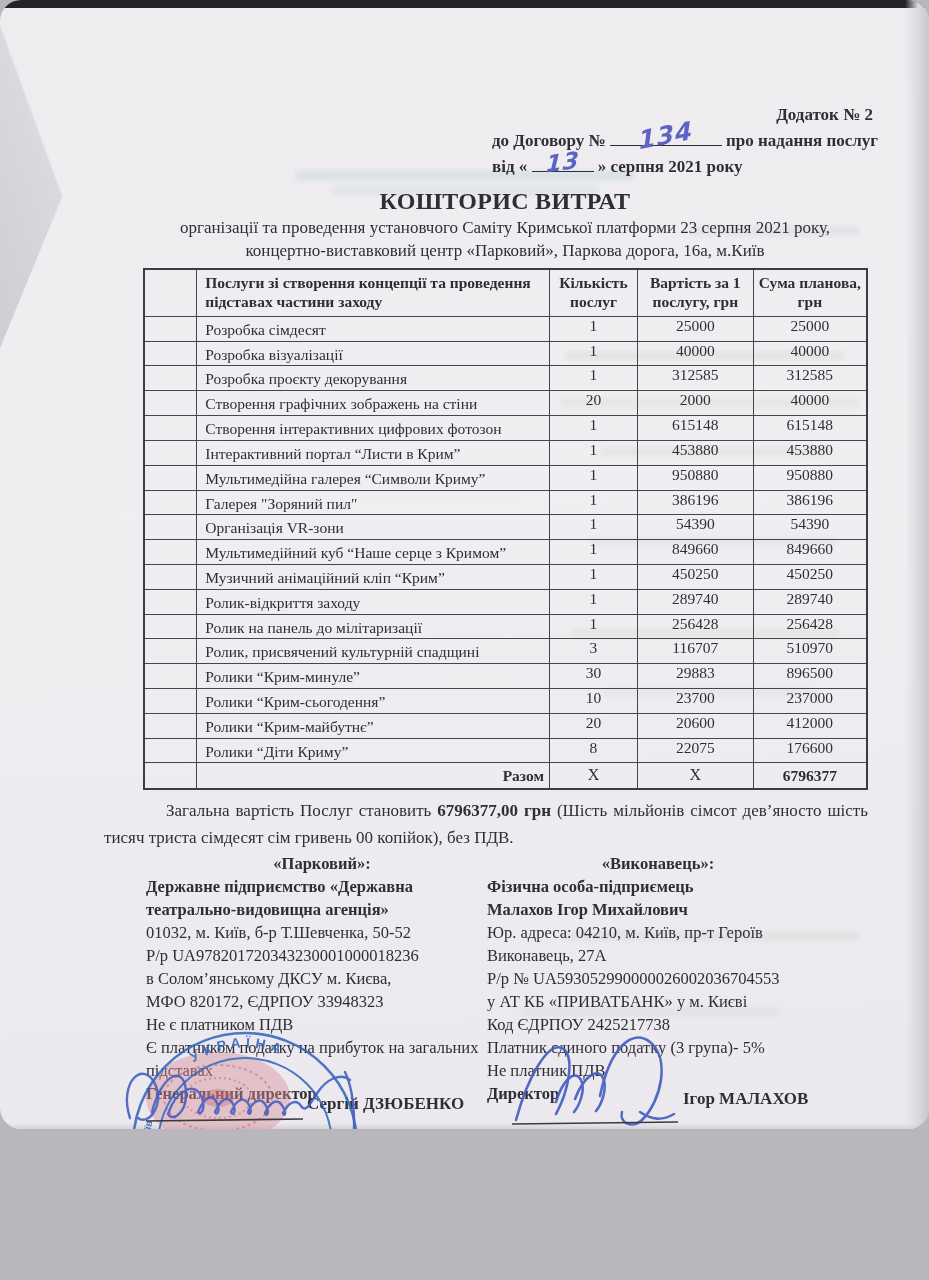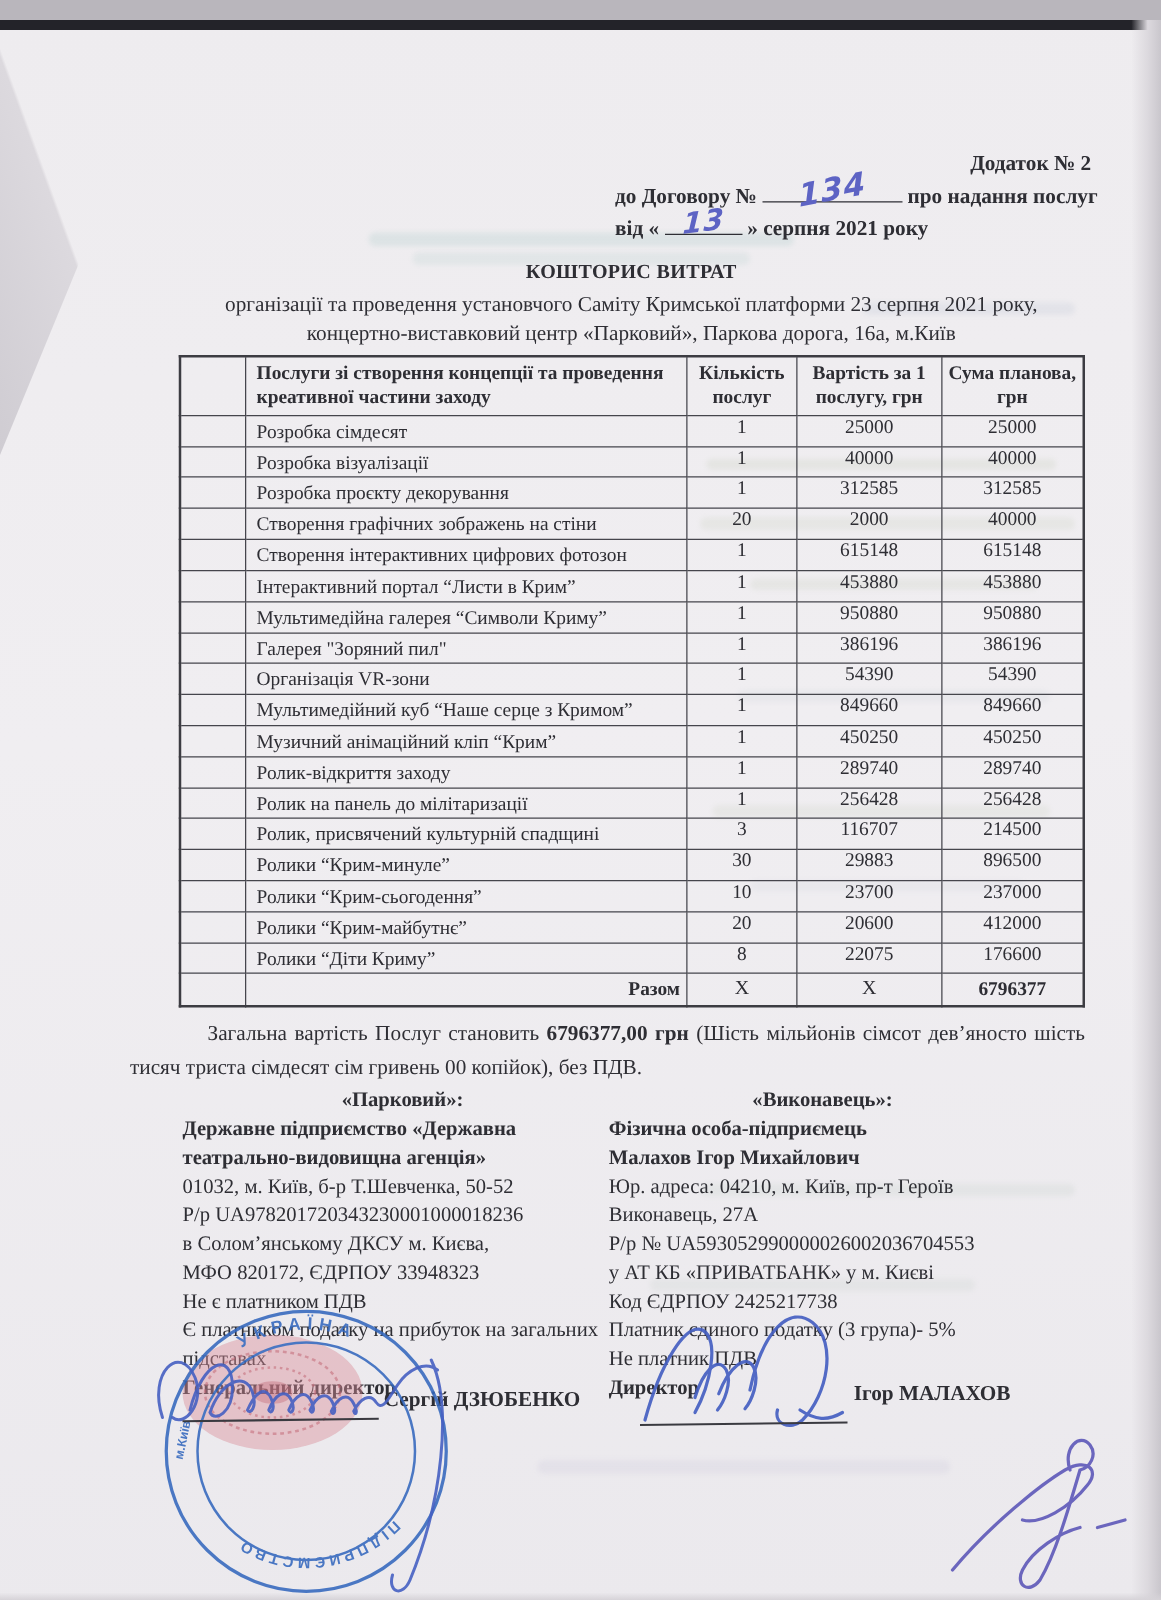--- a/index.html
+++ b/index.html
@@ -1,18 +1,18 @@
 <!DOCTYPE html>
 <html lang="uk"><head>
 <meta charset="utf-8">
 <style>
   html,body{margin:0;padding:0;background:#b9b6bc;}
-  .page{position:relative;width:929px;height:1264px;margin:16px auto;overflow:hidden;
+  .page{position:relative;width:929px;height:1129px;margin:0 auto;overflow:hidden;
         background:linear-gradient(178deg,#eeecef 0%,#f0eef1 45%,#ebe9ed 100%);
-        font-family:"Liberation Serif", serif;color:#2e2e34;}
+        font-family:"Liberation Serif", serif;color:#2e2e34;border-radius:21px;}
   
   .edge-top{position:absolute;top:0;left:0;width:929px;height:8px;background:#232329;}
   .edge-corner{position:absolute;top:8px;left:0;width:140px;height:340px;
                background:linear-gradient(250deg,rgba(0,0,0,0) 55%,#dcd9de 56%,#cfccd2 100%);
                clip-path:polygon(0 0,140px 0,0 340px);}
   .edge-right{position:absolute;top:0;right:0;width:24px;height:1280px;
               background:linear-gradient(90deg,rgba(0,0,0,0) 0%,#dcd9de 55%,#c9c6cc 100%);}
   .edge-bottom{position:absolute;bottom:0;left:0;width:929px;height:6px;
                background:linear-gradient(0deg,#d6d3d8 0%,rgba(0,0,0,0) 100%);}
   .artifact{position:absolute;border-radius:5px;filter:blur(2px);pointer-events:none;}
@@ -25,21 +25,21 @@
   .blank{display:inline-block;position:relative;border-bottom:1.6px solid #2e2e34;height:14px;vertical-align:baseline;}
   .blank.num{width:112px;}
   .blank.day{width:62px;}
   .hw{position:absolute;left:50%;bottom:-4px;transform:translateX(-50%) rotate(-11deg) skewX(-8deg);
       color:#5d63c4;font-family:"DejaVu Sans",sans-serif;font-style:italic;font-weight:600;
       font-size:25px;letter-spacing:1px;white-space:nowrap;}
   .blank.day .hw{font-size:23px;transform:translateX(-50%) rotate(-7deg) skewX(-10deg);}
 
   
   .title-block{position:absolute;top:190px;left:105px;width:800px;text-align:center;font-size:17px;line-height:23px;}
-  .title-main{font-weight:bold;font-size:16px;margin-bottom:3px;letter-spacing:.3px;}
+  .title-main{font-weight:bold;font-size:24px;margin-bottom:3px;letter-spacing:.3px;}
 
   
   table.cost{position:absolute;top:268px;left:143px;width:725px;border-collapse:collapse;
              font-size:15.5px;}
   table.cost th,table.cost td{border:1.6px solid #45454c;}
   table.cost{border:2.2px solid #3c3c42;}
   th{font-weight:bold;padding:4px 4px;line-height:1.22;vertical-align:middle;}
   th.svc{text-align:left;padding-left:8px;}
   td{padding:1px 5px 2px;line-height:1.15;}
   td.name{text-align:left;vertical-align:bottom;padding:4px 6px 2px 8px;}
@@ -112,21 +112,21 @@
     <colgroup>
         <col style="width:53px">
         <col style="width:354px">
         <col style="width:88px">
         <col style="width:116px">
         <col style="width:114px">
       </colgroup>
     <thead>
       <tr>
         <th></th>
-        <th class="svc">Послуги зі створення концепції та проведення креативної частини заходу</th>
+        <th class="svc">Послуги зі створення концепції та проведення підставах частини заходу</th>
         <th>Кількість послуг</th>
         <th>Вартість за 1 послугу, грн</th>
         <th>Сума планова, грн</th>
       </tr>
     </thead>
     <tbody>
       <tr>
           <td></td>
           <td class="name">Розробка сімдесят</td>
           <td class="num">1</td>
@@ -215,21 +215,21 @@
           <td class="name">Ролик на панель до мілітаризації</td>
           <td class="num">1</td>
           <td class="num">256428</td>
           <td class="num">256428</td>
         </tr>
       <tr>
           <td></td>
           <td class="name">Ролик, присвячений культурній спадщині</td>
           <td class="num">3</td>
           <td class="num">116707</td>
-          <td class="num">214500</td>
+          <td class="num">510970</td>
         </tr>
       <tr>
           <td></td>
           <td class="name">Ролики “Крим-минуле”</td>
           <td class="num">30</td>
           <td class="num">29883</td>
           <td class="num">896500</td>
         </tr>
       <tr>
           <td></td>

